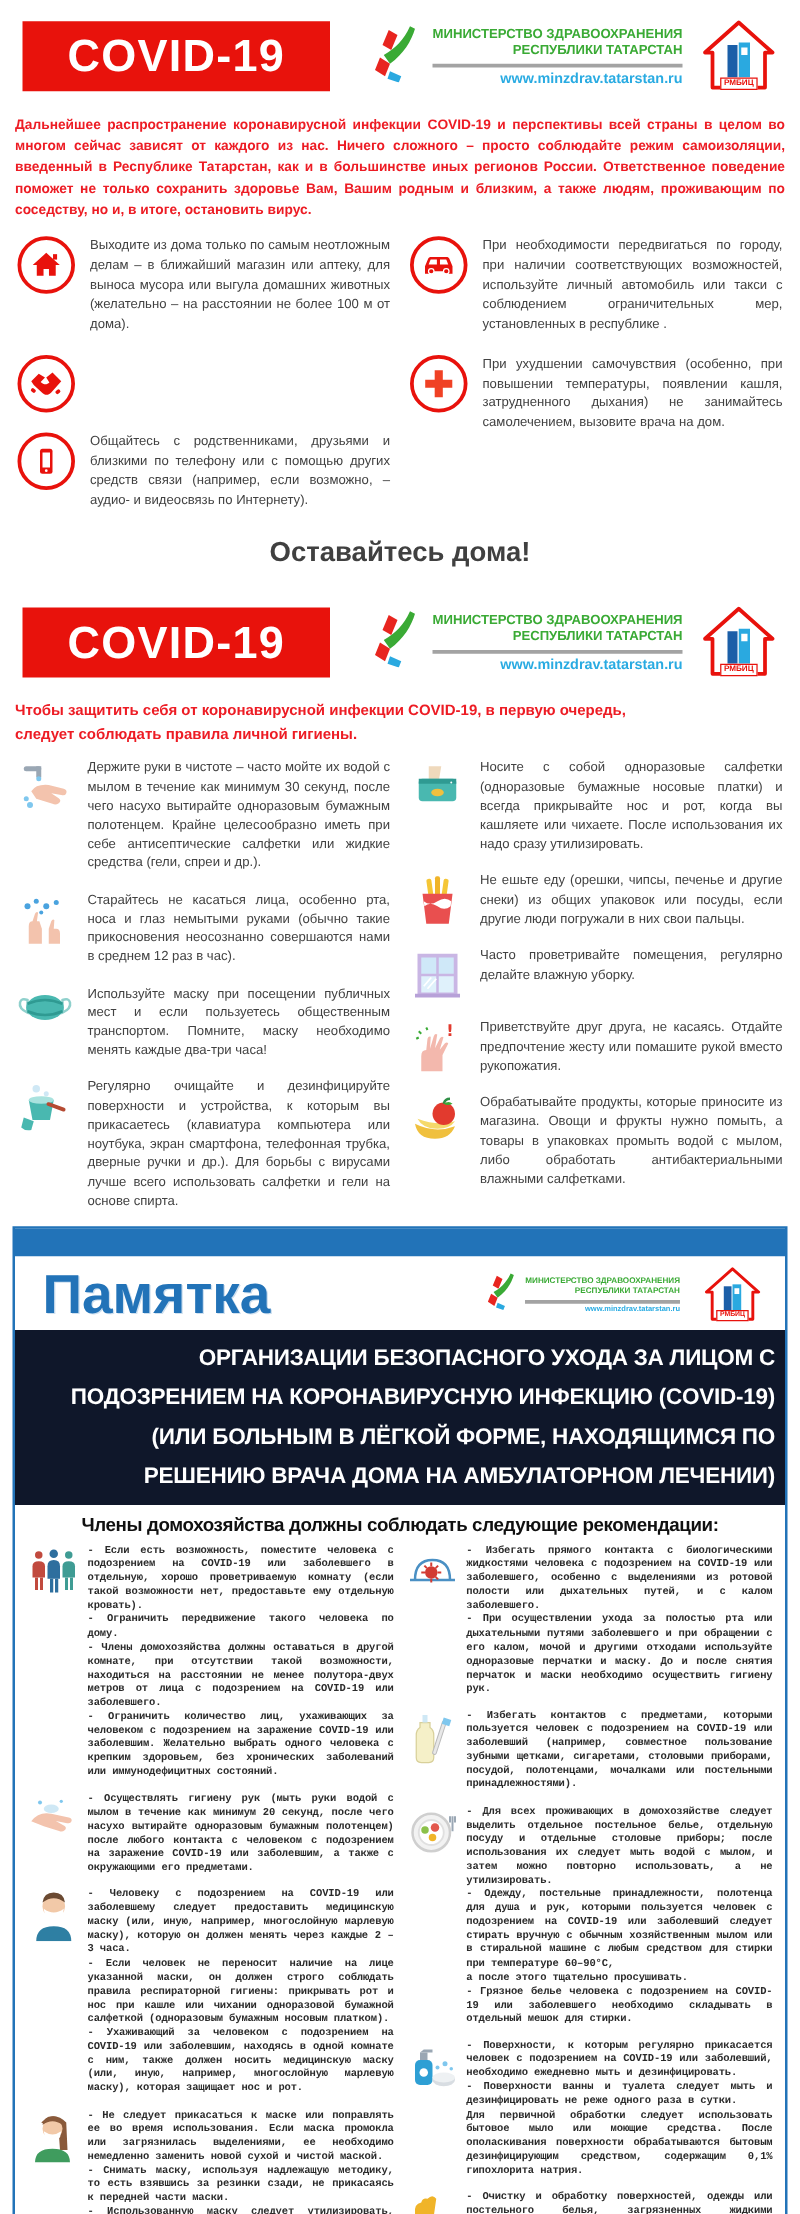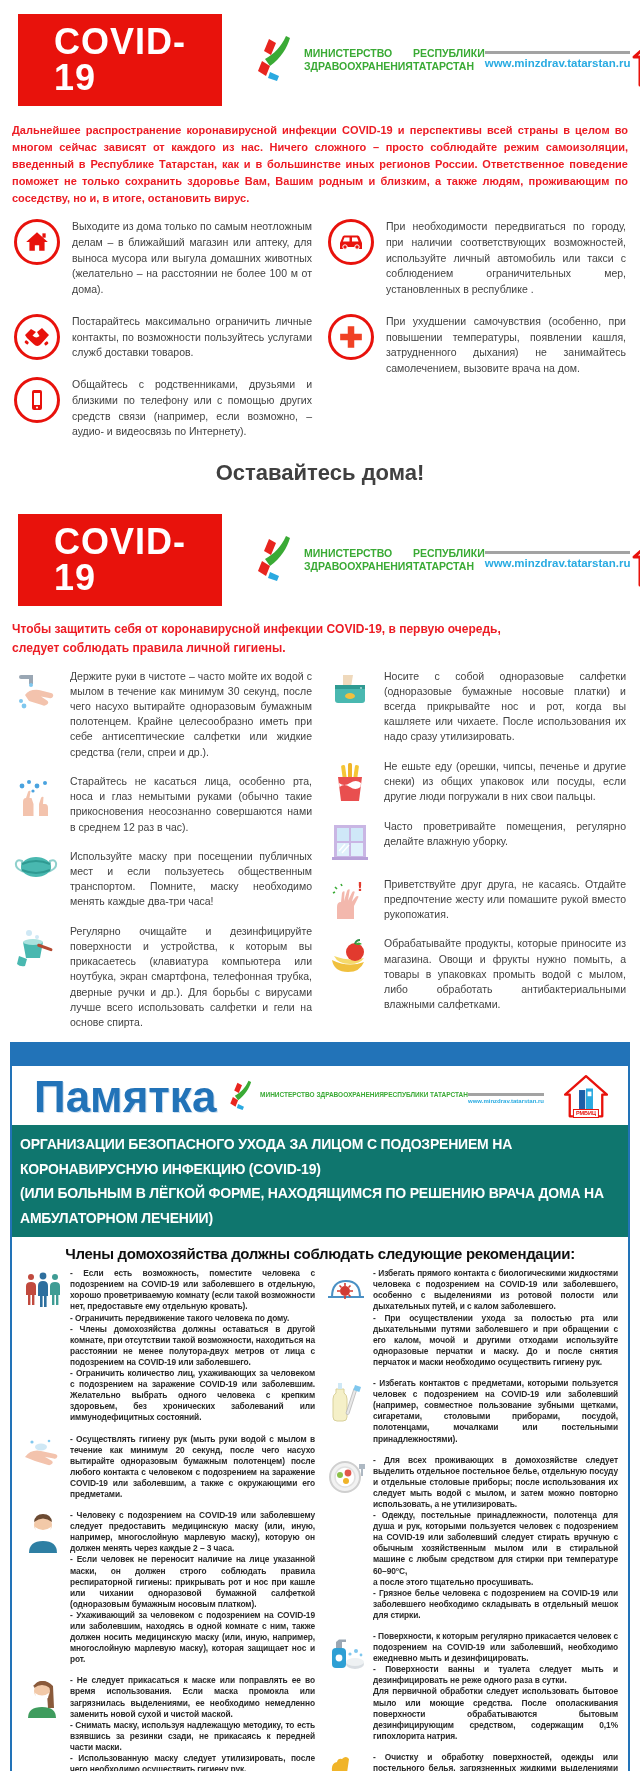--- a/index.html
+++ b/index.html
@@ -4,21 +4,21 @@
 <style>
   html,body{margin:0;padding:0;background:#fff;}
   body{width:640px;font-family:"Liberation Sans",sans-serif;color:#3f3f3f;}
   .page{width:640px;overflow:hidden;}
 
   
   .hdr{display:flex;align-items:center;padding:14px 18px 4px 18px;}
   .covid-badge{background:#e8120c;color:#fff;font-weight:bold;font-size:36px;
     letter-spacing:1px;padding:10px 36px;line-height:1;}
   .ministry{display:flex;align-items:center;gap:8px;margin-left:34px;}
-  .min-text{display:flex;flex-direction:row;}
+  .min-text{display:flex;flex-direction:column;text-align:right;}
   .min-line{color:#3aaa35;font-weight:bold;font-size:10.5px;line-height:1.25;}
   .min-url{color:#29abe2;font-weight:bold;font-size:11.5px;margin-top:4px;
     border-top:3px solid #a3a3a3;padding-top:3px;}
   .rmbic{margin-left:auto;position:relative;width:62px;height:62px;}
   .rmbic-label{position:absolute;left:50%;bottom:4px;transform:translateX(-50%);
     background:#fff;border:1px solid #e8120c;color:#e8120c;font-weight:bold;
     font-size:6.5px;padding:0 2px;line-height:1.3;}
 
   
   .intro1{color:#ed1c24;font-weight:bold;font-size:11px;line-height:1.55;
@@ -41,30 +41,30 @@
 
   
   .memo{margin:12px 10px 0 10px;border:2px solid #2273b8;background:#fff;}
   .memo-topbar{height:22px;background:#2273b8;border-bottom:3px solid #fff;}
   .memo-titlerow{display:flex;align-items:center;padding:4px 18px 4px 22px;}
   .memo-title{color:#2273b8;font-size:44px;font-weight:bold;line-height:1;
     text-shadow:1px 1px 0 #cfe0ef;}
   .memo-min{display:flex;align-items:center;gap:5px;margin-left:auto;margin-right:18px;}
   .memo-min .min-line{font-size:6.5px;}
   .memo-min .min-url{font-size:6px;margin-top:2px;padding-top:2px;}
-  .memo-band{background:#0f766e;color:#fff;font-weight:bold;font-size:14px;
-    text-align:left;line-height:1.75;padding:7px 8px;letter-spacing:-0.2px;white-space:pre-line;}
+  .memo-band{background:#0f172a;color:#fff;font-weight:bold;font-size:18px;
+    text-align:right;line-height:1.75;padding:7px 8px;letter-spacing:-0.2px;white-space:pre-line;}
   .memo-headline{font-weight:bold;font-size:15px;color:#101010;text-align:center;
     padding:8px 6px 2px 6px;letter-spacing:-0.3px;}
   .memo-cols{display:flex;padding:4px 5px 6px 5px;}
   .mcol{width:50%;padding:0 5px;display:flex;flex-direction:column;gap:10px;}
   .mblock{display:flex;gap:6px;}
   .mico{flex:0 0 42px;width:42px;display:flex;justify-content:center;align-items:flex-start;padding-top:3px;}
   .mtext{font-size:8.4px;font-weight:bold;line-height:1.32;color:#2b2b2b;
-    text-align:justify;letter-spacing:-0.1px;white-space:pre-line;}
+    text-align:justify;letter-spacing:-0.1px;white-space:pre-line;font-family:Liberation Mono, monospace;}
 </style>
 </head>
 <body>
 
 <div class="page">
 
   <div class="hdr">
     <div class="covid-badge">COVID-19</div>
     <div class="ministry">
       <span>
@@ -106,21 +106,20 @@
         <div class="btext">Выходите из дома только по самым неотложным делам – в ближайший магазин или аптеку, для выноса мусора или выгула домашних животных (желательно – на расстоянии не более 100 м от дома).</div>
       </div>
       <div class="bitem">
         <span class="circle-ico">
           <svg width="28" height="28" viewBox="0 0 28 28">
               <path d="M2 12 l6-6 5 3 -3.5 3.5 c2.5 2.5 5 2.5 7 .5 L14 9 l5-4 7 7 -8 9 c-2.5 2.5-5 2.5-7.5 0 L4 15z" fill="#e8120c"></path>
               <rect x="2" y="18" width="4" height="3" rx="1.2" fill="#e8120c" transform="rotate(40 4 19)"></rect>
               <rect x="21" y="19" width="4" height="3" rx="1.2" fill="#e8120c" transform="rotate(-40 23 20)"></rect>
             </svg>
         </span>
-        <div class="btext">Постарайтесь максимально ограничить личные контакты, по возможности пользуйтесь услугами служб доставки товаров.</div>
       </div>
       <div class="bitem">
         <span class="circle-ico">
           <svg width="24" height="24" viewBox="0 0 24 24">
               <rect x="7" y="2" width="10" height="20" rx="2" fill="#e8120c"></rect>
               <rect x="9" y="5" width="6" height="12" fill="#fff"></rect>
               <circle cx="12" cy="19.5" r="1.1" fill="#fff"></circle>
             </svg>
         </span>
         <div class="btext">Общайтесь с родственниками, друзьями и близкими по телефону или с помощью других средств связи (например, если возможно, – аудио- и видеосвязь по Интернету).</div>

